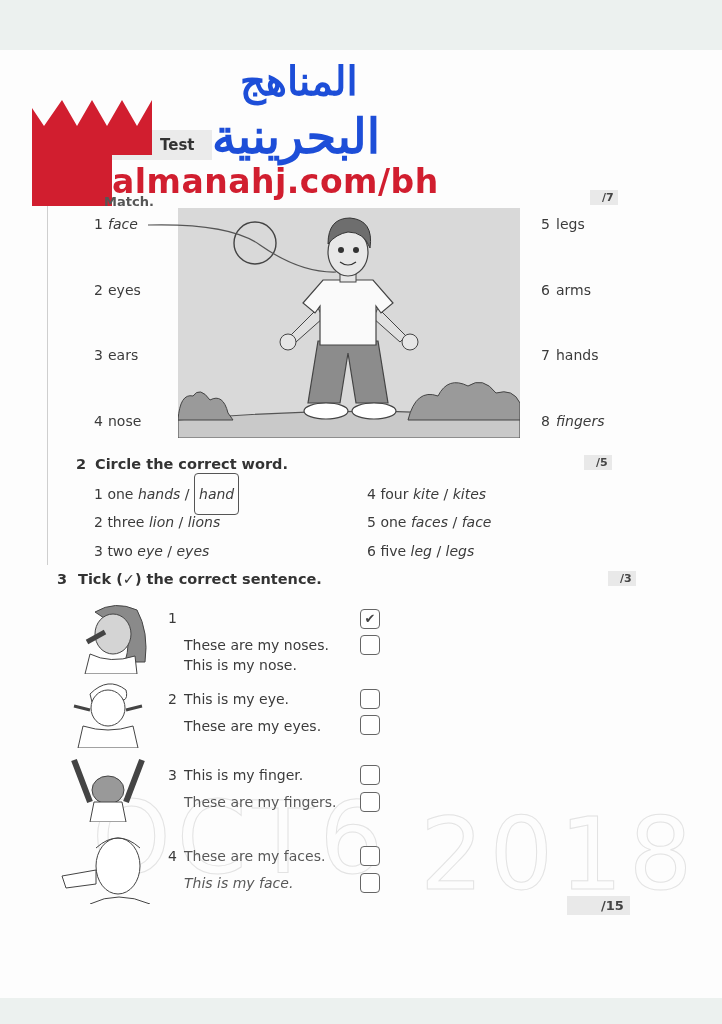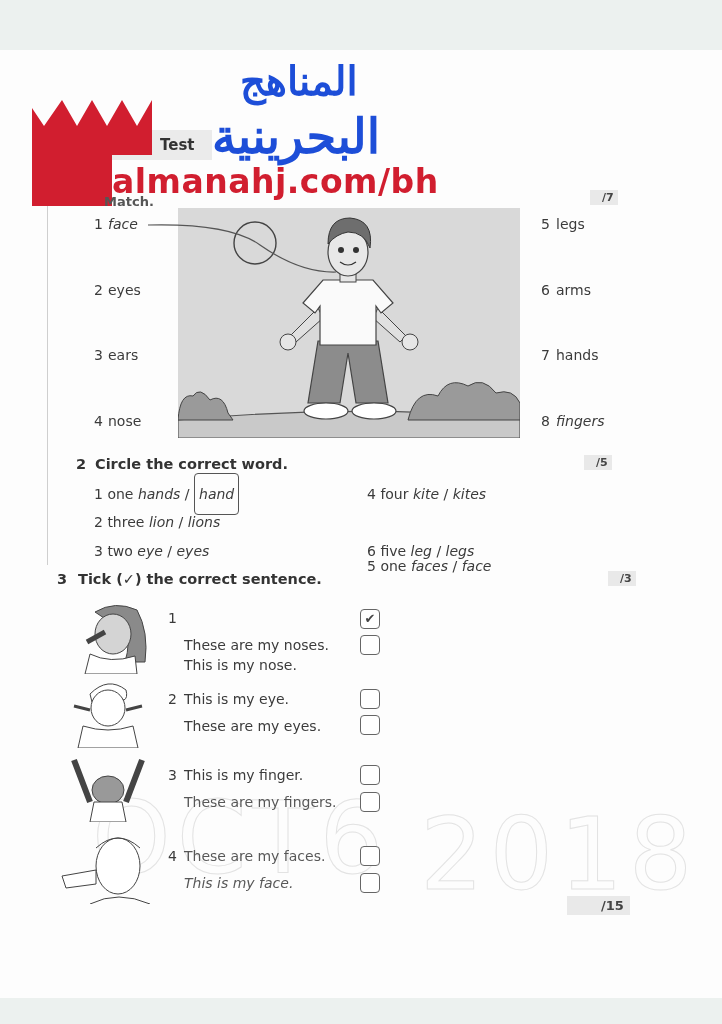--- a/index.html
+++ b/index.html
@@ -101,21 +101,21 @@
 </div>
 <div class="t" style="left:94px; top:514px;">
   <span>2</span> <span>three</span> <span class="it">lion</span> / <span class="it">lions</span>
 </div>
 <div class="t" style="left:94px; top:543px;">
   <span>3</span> <span>two</span> <span class="it">eye</span> / <span class="it">eyes</span>
 </div>
 <div class="t" style="left:367px; top:486px;">
   <span>4</span> <span>four</span> <span class="it">kite</span> / <span class="it">kites</span>
 </div>
-<div class="t" style="left:367px; top:514px;margin-top:44px;">
+<div class="t" style="left:367px; top:514px;">
   <span>5</span> <span>one</span> <span class="it">faces</span> / <span class="it">face</span>
 </div>
 <div class="t" style="left:367px; top:543px;">
   <span>6</span> <span>five</span> <span class="it">leg</span> / <span class="it">legs</span>
 </div>
 
 <div class="h" style="left:57px; top:571px;">3</div>
 <div class="h" style="left:78px; top:571px;">Tick (✓) the correct sentence.</div>
 <div class="score" style="left:608px; top:571px;">/3</div>
 

